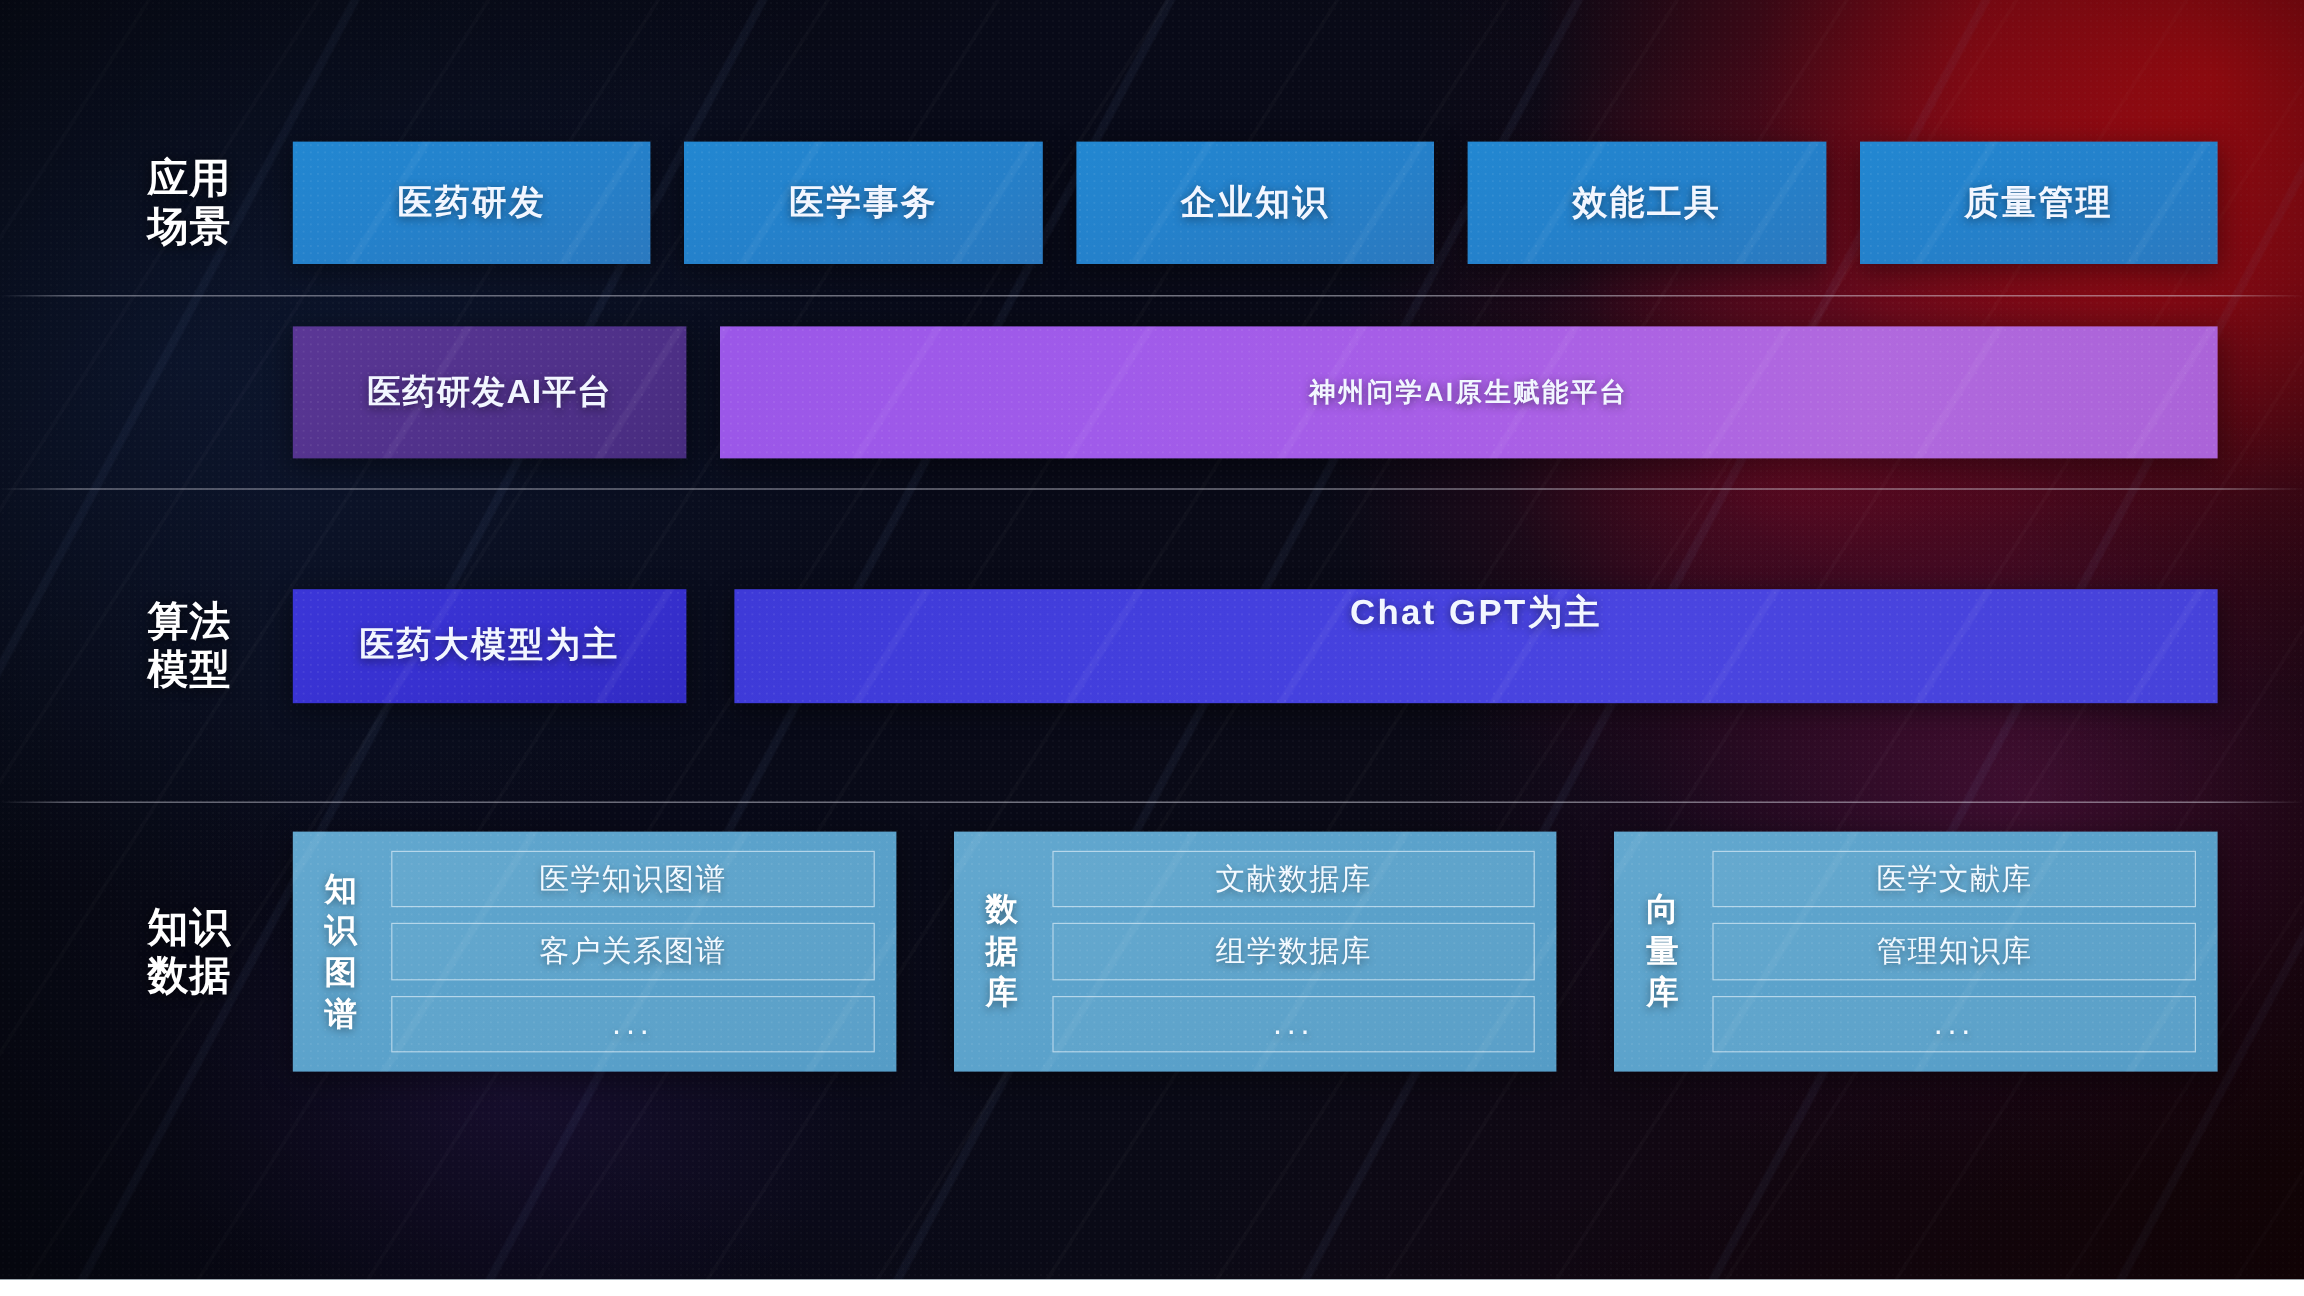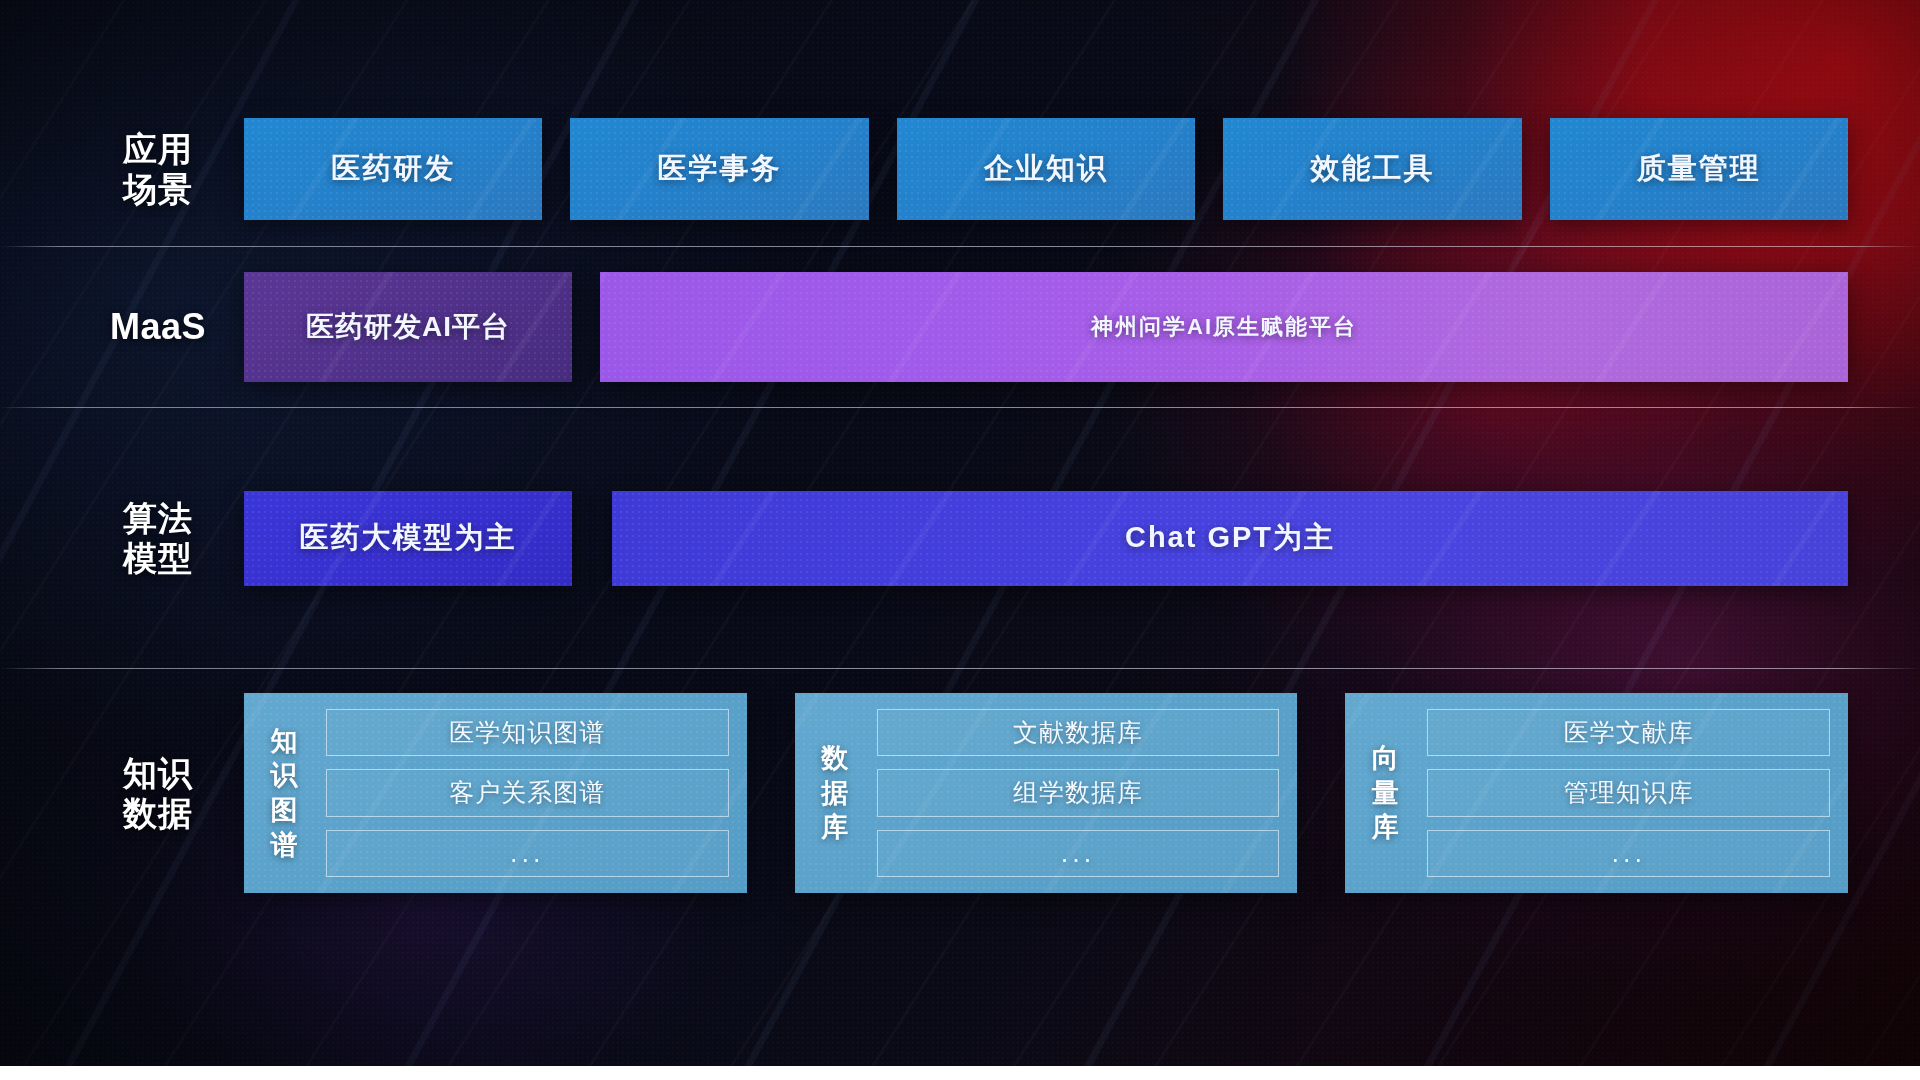--- a/index.html
+++ b/index.html
@@ -172,21 +172,21 @@
   .algo-left {
     position: relative;
     width: 328px;
     display: flex; align-items: center; justify-content: center;
     background: linear-gradient(150deg, #3b36d8 0%, #3730cf 55%, #322bc4 100%);
     box-shadow: 0 6px 20px rgba(0,0,0,.45);
   }
   .algo-right {
     position: relative;
     flex: 1;
-    display: flex; align-items: center; justify-content: center;
+    display: flex; justify-content: center;
     background: linear-gradient(100deg, #3e3ad8 0%, #4440de 34%, #4a45e0 62%, #4642da 100%);
     box-shadow: 0 6px 20px rgba(0,0,0,.45);
     margin-left: 12px;
   }
   .algo-left .label-txt, .algo-right .label-txt { font-size: 29px; letter-spacing: 2px; }
 
   
   .kdata { width: 100%; display: flex; gap: 48px; }
   .kpanel {
     position: relative;
@@ -287,23 +287,20 @@
           <div class="tex"></div>
           <div class="shine"></div>
           <span class="label-txt">质量管理</span>
         </div>
 
       </div>
     </div>
 
     <div class="divider"></div>
 
-    <div class="row-label latin">
-      <span>MaaS</span>
-    </div>
     <div class="row-body">
       <div class="maas">
 
         <div class="maas-left">
           <div class="tex"></div>
           <div class="shine"></div>
           <span class="label-txt">医药研发AI平台</span>
         </div>
 
         <div class="maas-right">

